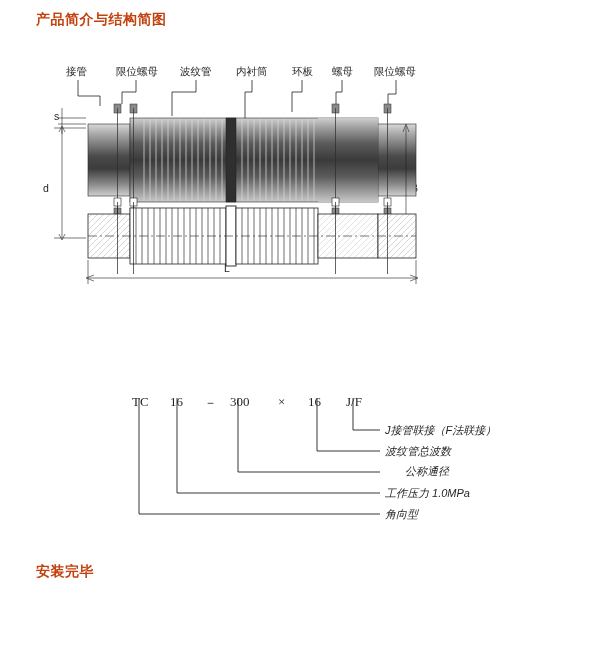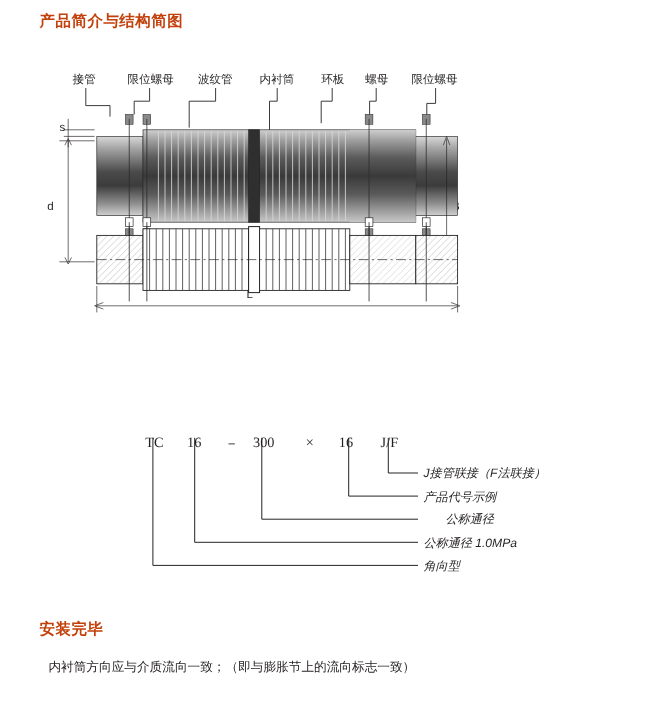--- a/index.html
+++ b/index.html
@@ -316,23 +316,23 @@
 
     <div class="codepart" style="left:92px;">TC</div>
     <div class="codepart" style="left:130px;">16</div>
     <div class="codepart" style="left:164px;">－</div>
     <div class="codepart" style="left:190px;">300</div>
     <div class="codepart" style="left:238px;">×</div>
     <div class="codepart" style="left:268px;">16</div>
     <div class="codepart" style="left:306px;">J/F</div>
 
     <div class="code-desc" style="left:345px; top:45px;">J接管联接（F法联接）</div>
-    <div class="code-desc" style="left:345px; top:66px;">产品代号示例</div>
+    <div class="code-desc" style="left:345px; top:66px;">波纹管总波数</div>
     <div class="code-desc" style="left:345px; top:86px;margin-left:20px;">公称通径</div>
-    <div class="code-desc" style="left:345px; top:108px;">公称通径 1.0MPa</div>
+    <div class="code-desc" style="left:345px; top:108px;">工作压力 1.0MPa</div>
     <div class="code-desc" style="left:345px; top:129px;">角向型</div>
 
     <svg class="fig-svg" width="520" height="170" viewBox="0 0 520 170">
       <g stroke="#231f20" stroke-width="0.9" fill="none">
 
         <path d="M313,20 L313,52 L340,52"></path>
 
         <path d="M277,20 L277,73 L340,73"></path>
 
         <path d="M198,20 L198,94 L340,94"></path>
@@ -340,16 +340,15 @@
         <path d="M137,20 L137,115 L340,115"></path>
 
         <path d="M99,20 L99,136 L340,136"></path>
       </g>
     </svg>
   </div>
 
   <div class="section-title title-3">安装完毕</div>
 
   <div class="notes">
-    <div class="note-line">内衬筒方向应与介质流向一致；（即与膨胀节上的流向标志一致）</div>
   </div>
 
 </div>
 
 </body></html>

